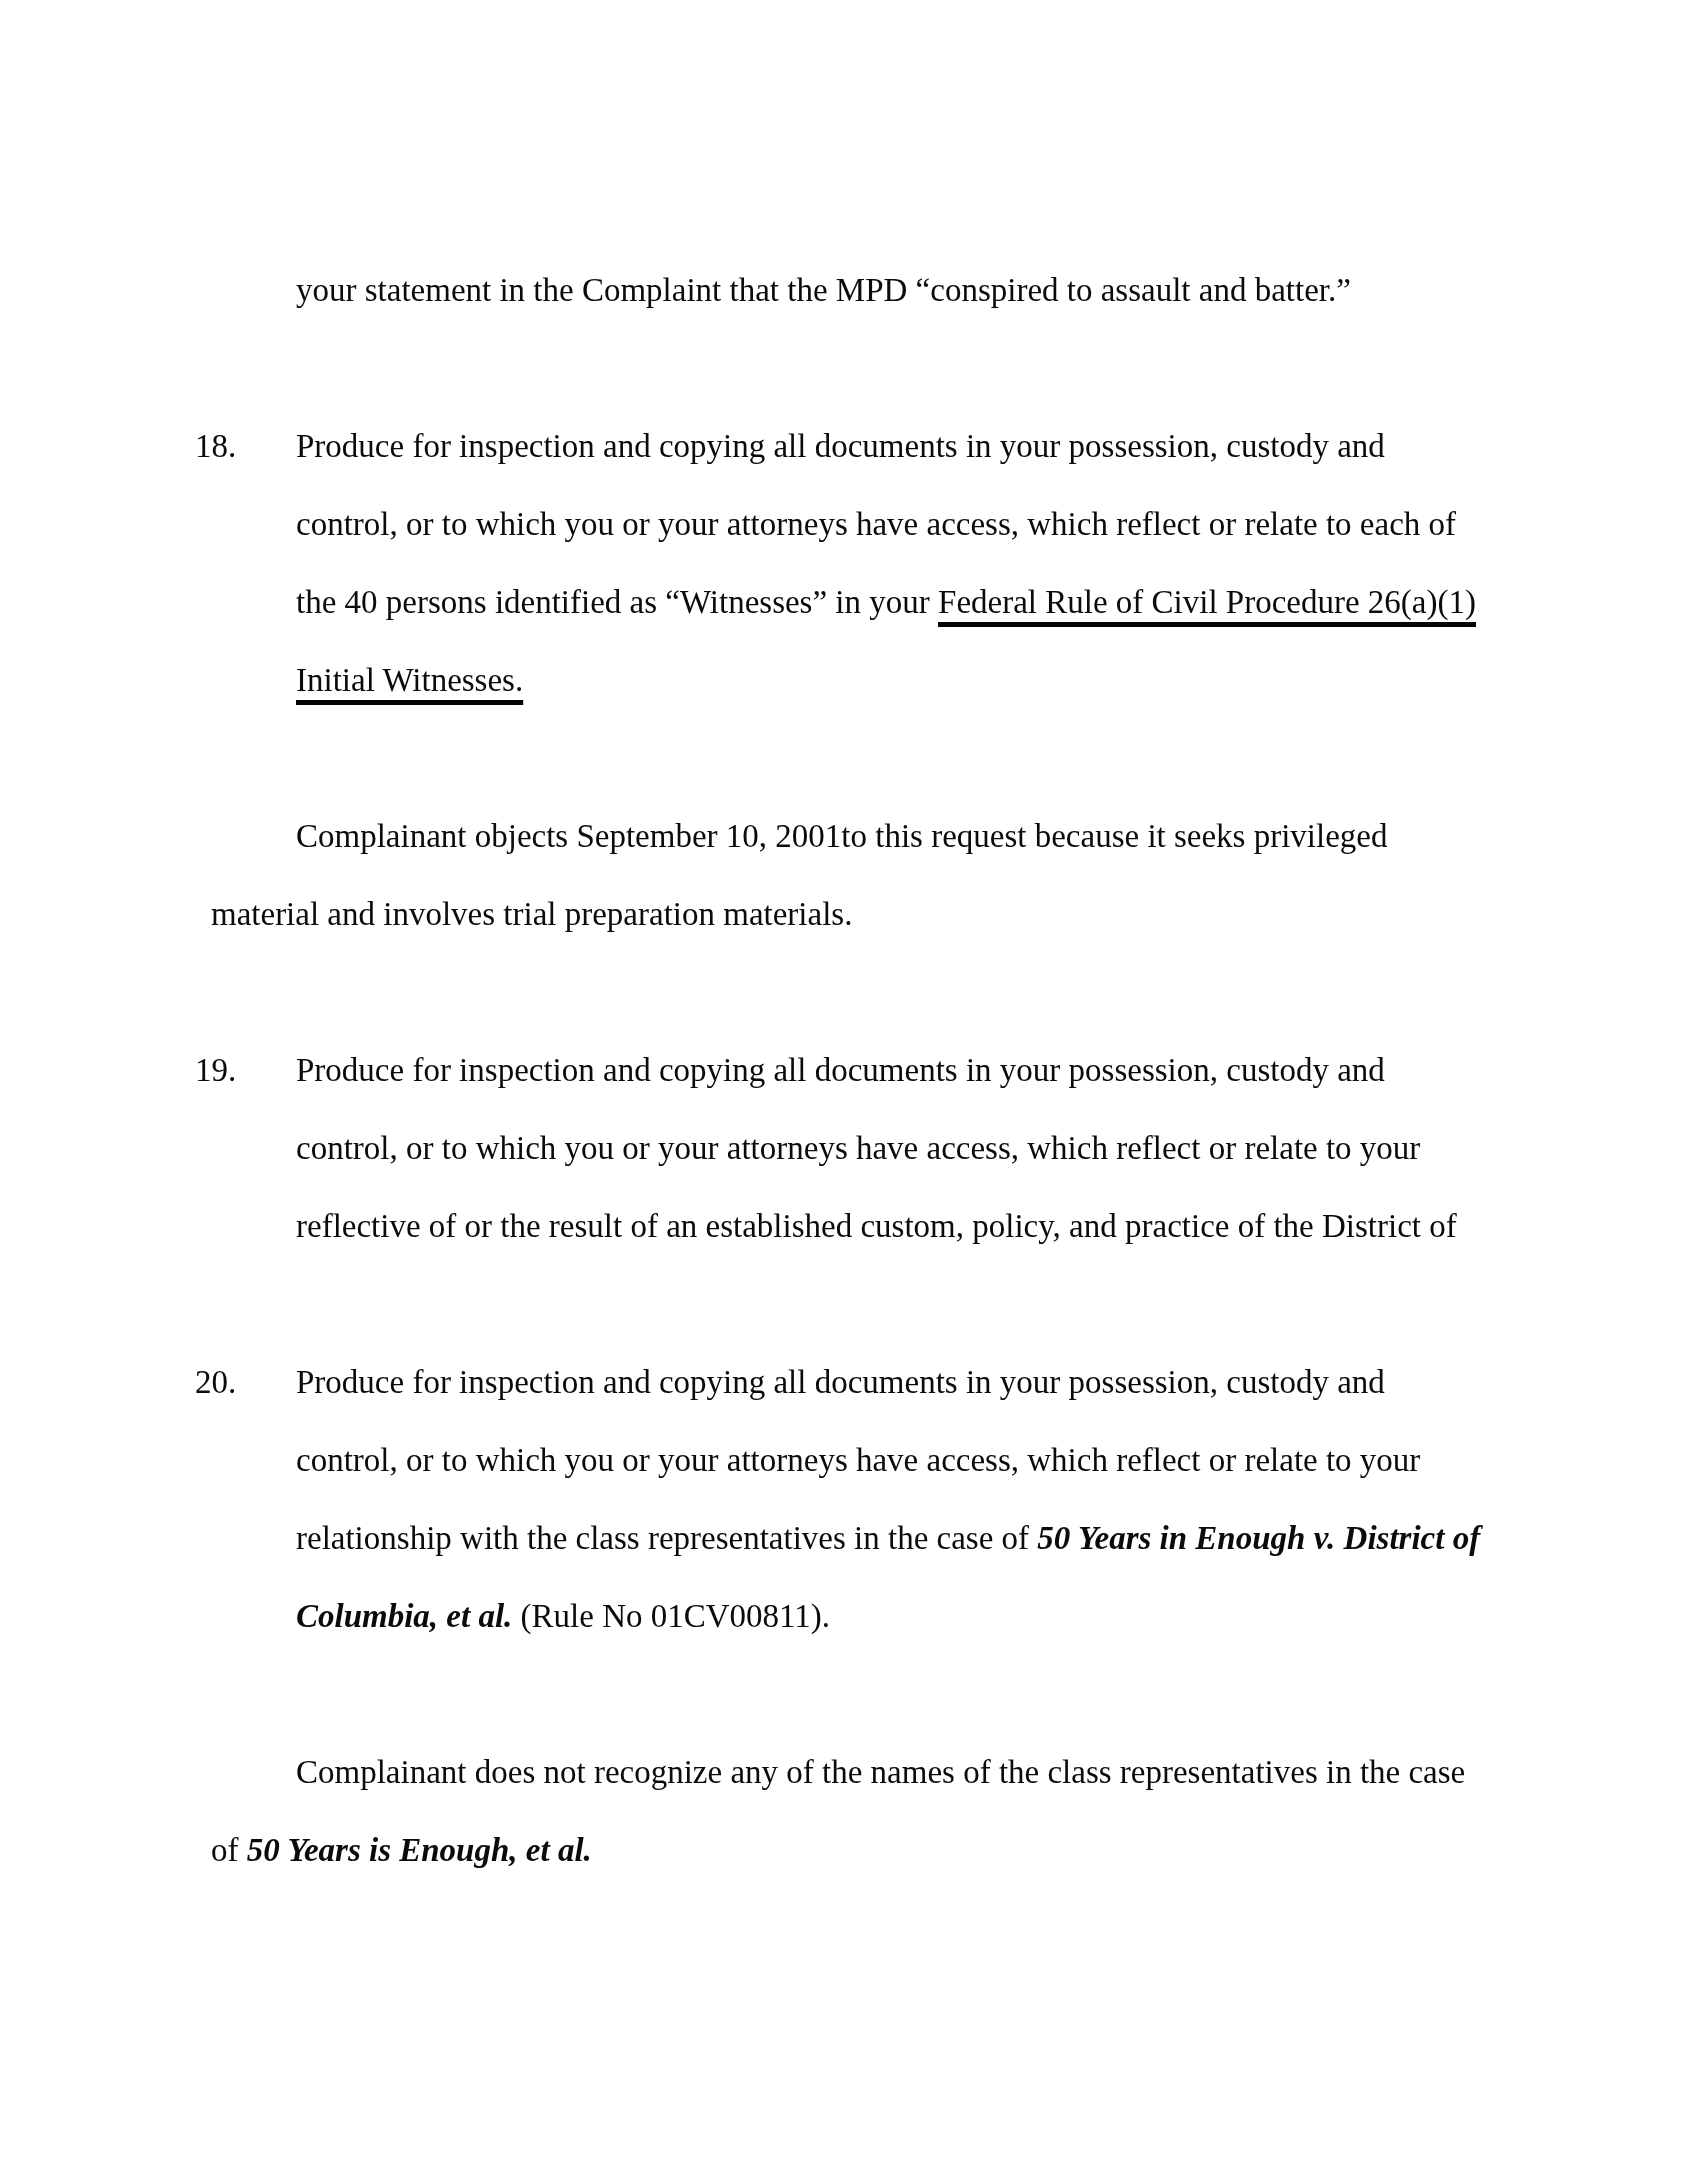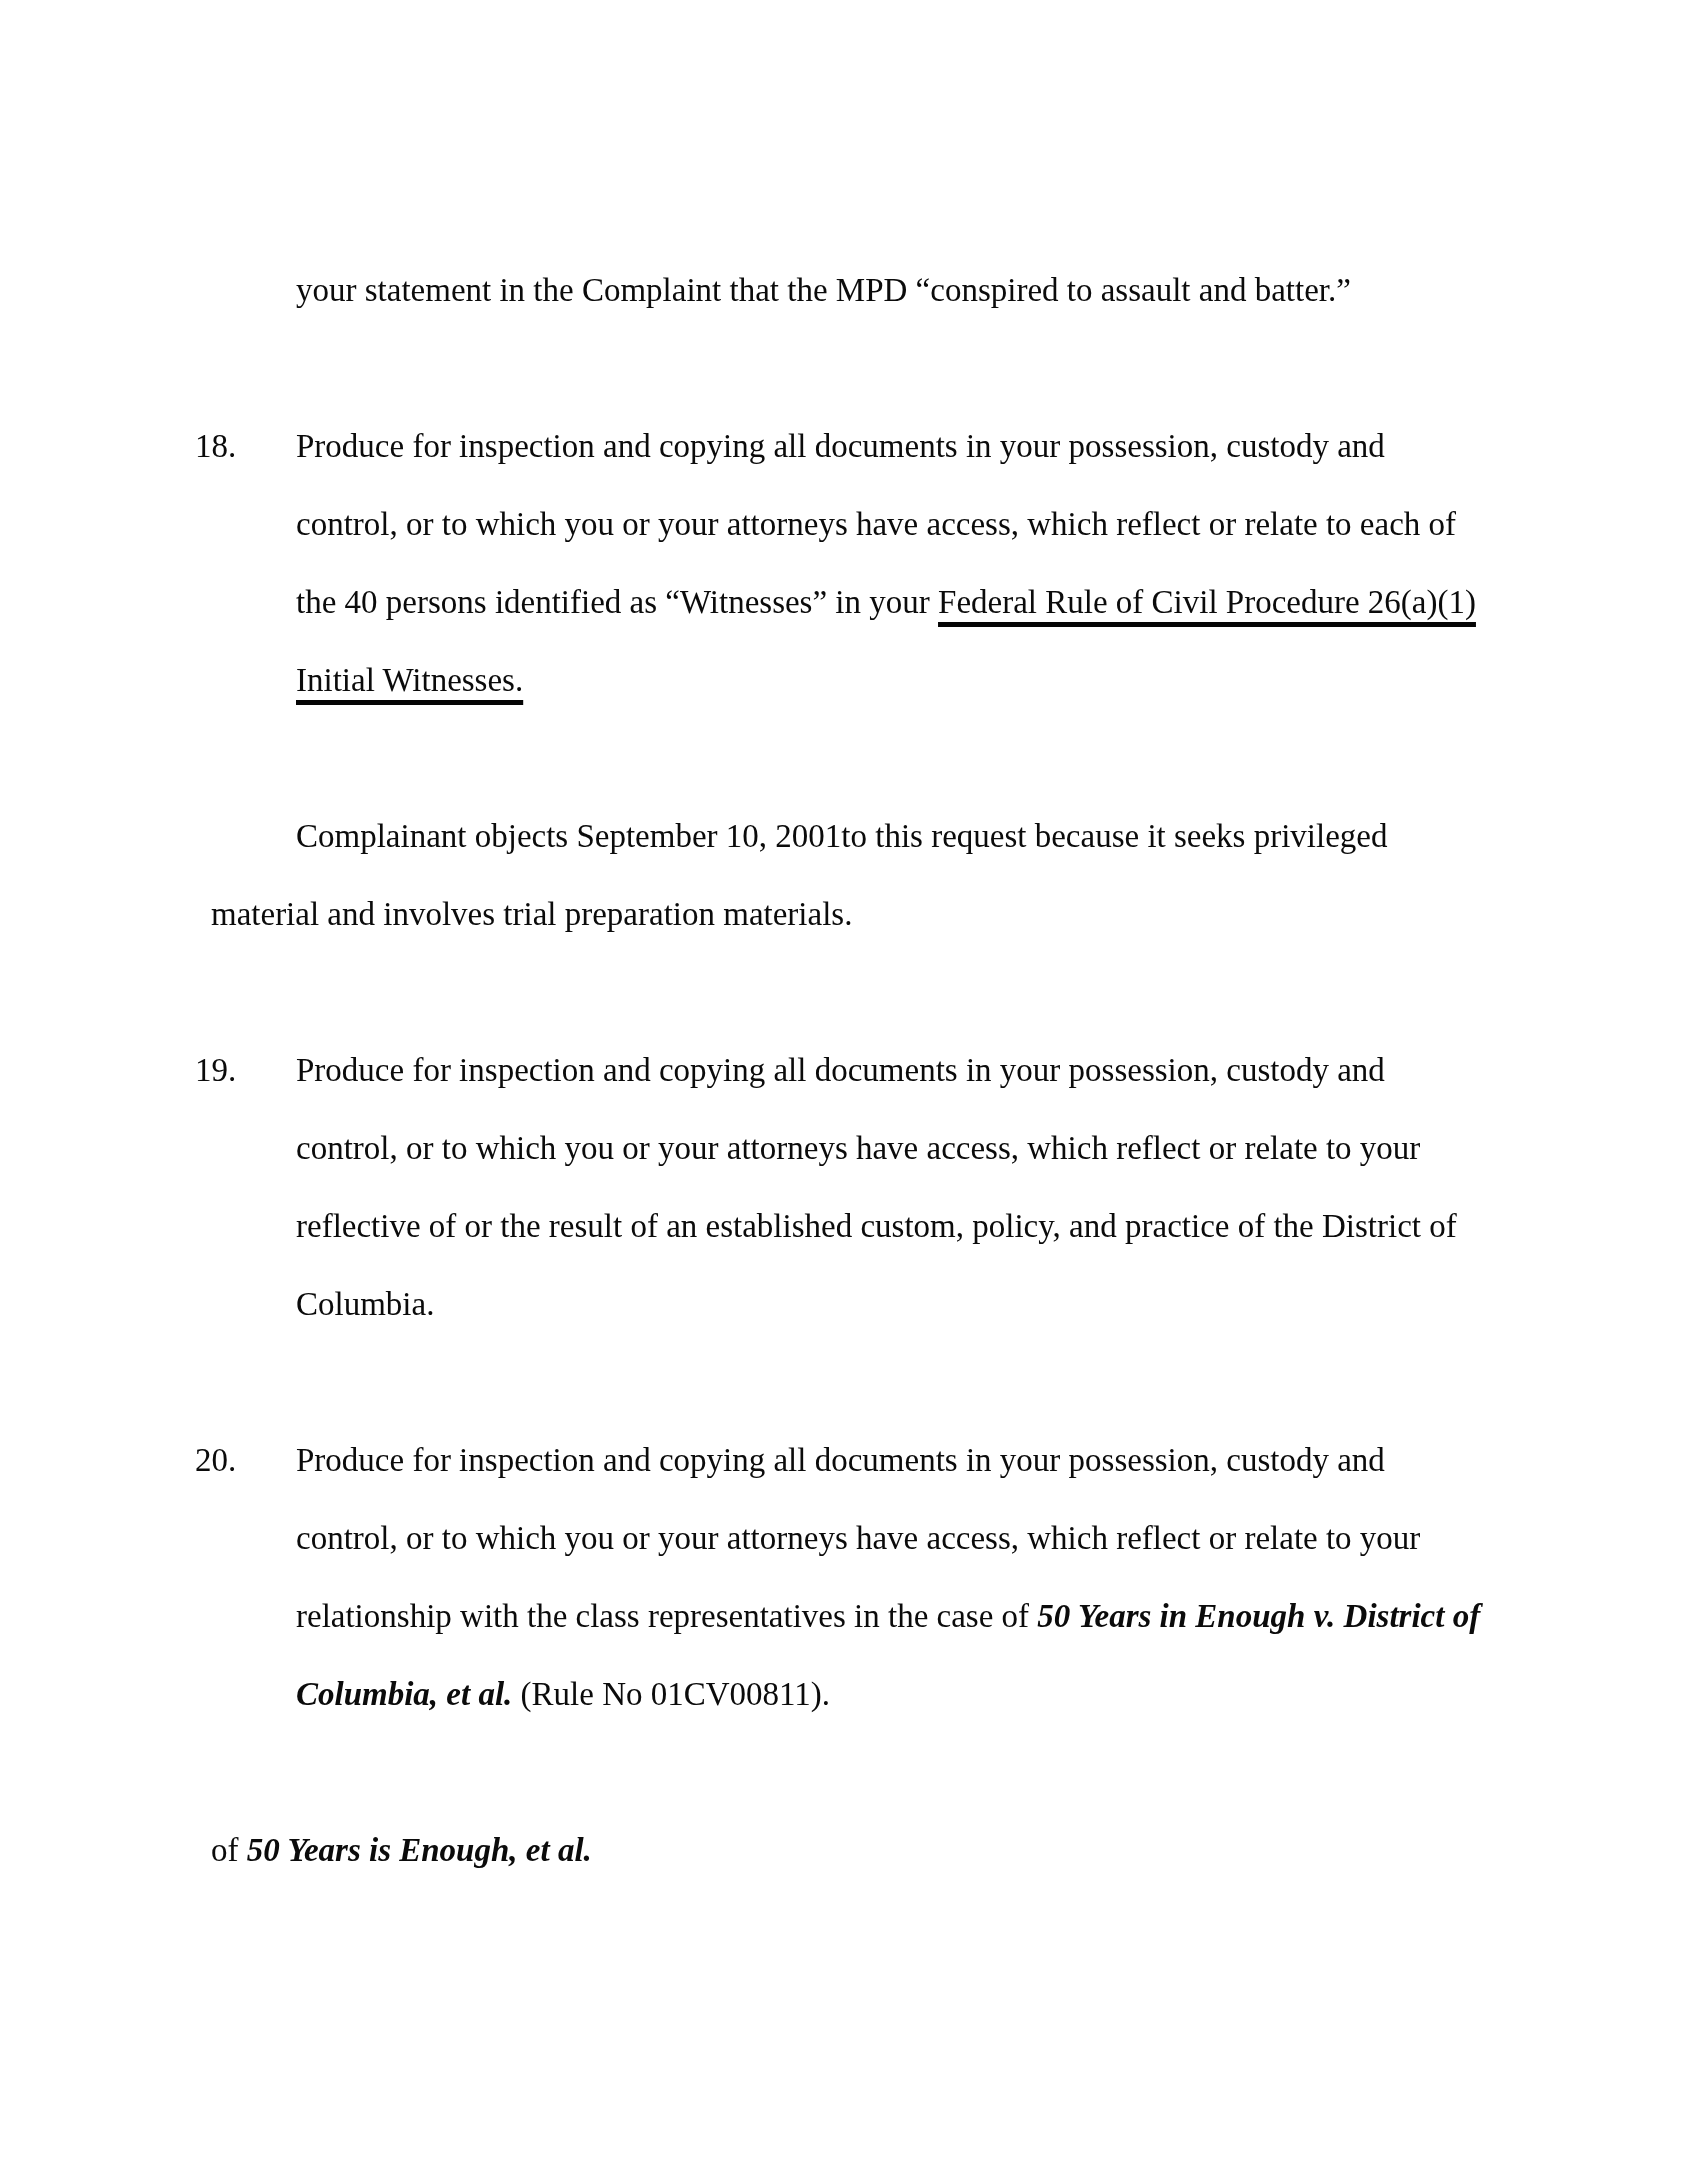--- a/index.html
+++ b/index.html
@@ -80,29 +80,29 @@
       </div>
       <div class="block">
         <div class="line indent"><span>Complainant objects September 10, 2001to this request because it seeks privileged</span></div>
         <div class="line flush"><span>material and involves trial preparation materials.</span></div>
       </div>
       <div class="block">
         <span class="para-number">19.</span>
         <div class="line indent"><span>Produce for inspection and copying all documents in your possession, custody and</span></div>
         <div class="line indent"><span>control, or to which you or your attorneys have access, which reflect or relate to your</span></div>
         <div class="line indent"><span>reflective of or the result of an established custom, policy, and practice of the District of</span></div>
-        <div class="line indent"><span>Columbia.</span></div>
       </div>
       <div class="block">
         <span class="para-number">20.</span>
         <div class="line indent"><span>Produce for inspection and copying all documents in your possession, custody and</span></div>
         <div class="line indent"><span>control, or to which you or your attorneys have access, which reflect or relate to your</span></div>
         <div class="line indent"><span>relationship with the class representatives in the case of </span><span class="i">50 Years in Enough v. District of</span></div>
         <div class="line indent"><span class="i">Columbia, et al.</span><span> (Rule No 01CV00811).</span></div>
       </div>
       <div class="block">
+        <div class="line indent"><span>Complainant does not recognize any of the names of the class representatives in the case</span></div>
         <div class="line flush"><span>of </span><span class="i">50 Years is Enough, et al.</span></div>
       </div>
     </main>
   <span class="speck-main"></span>
   <span class="speck-faint"></span>
 </div>
 
 
 </body></html>

